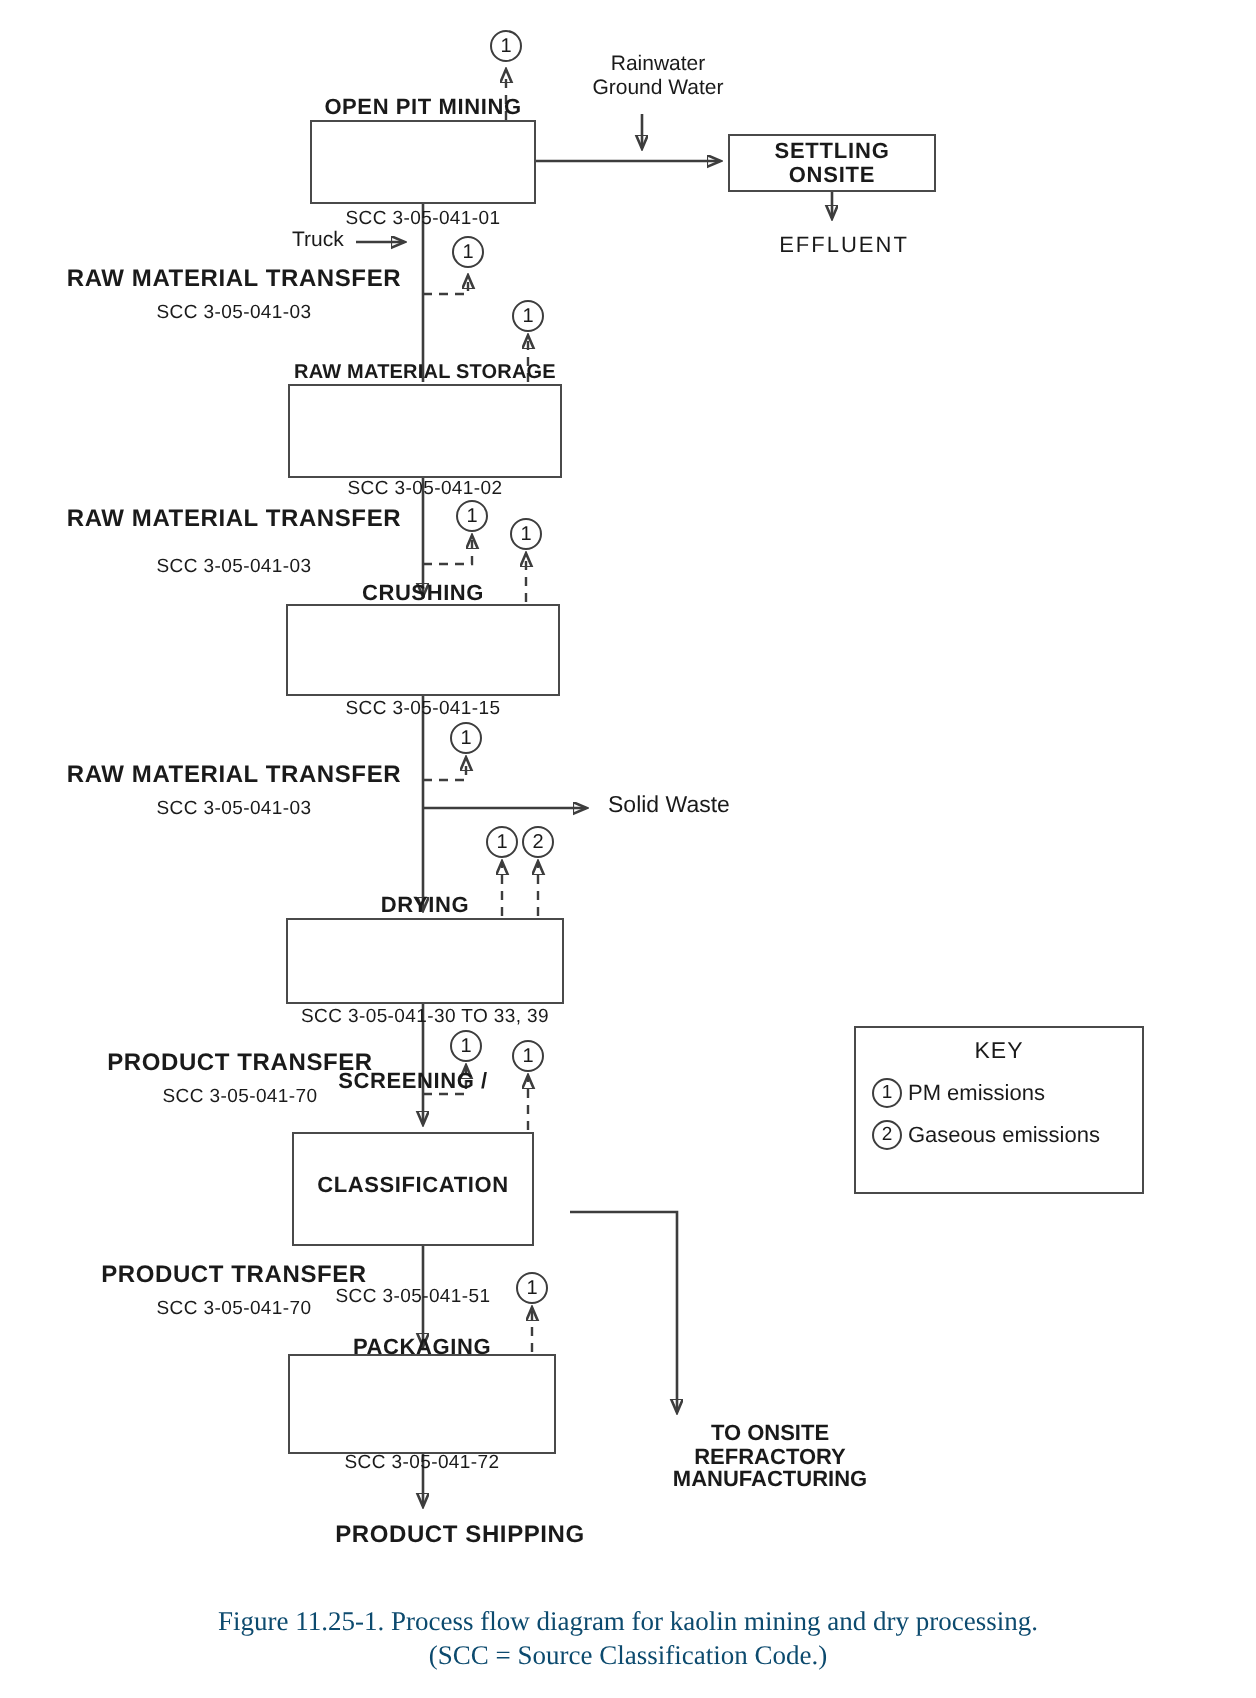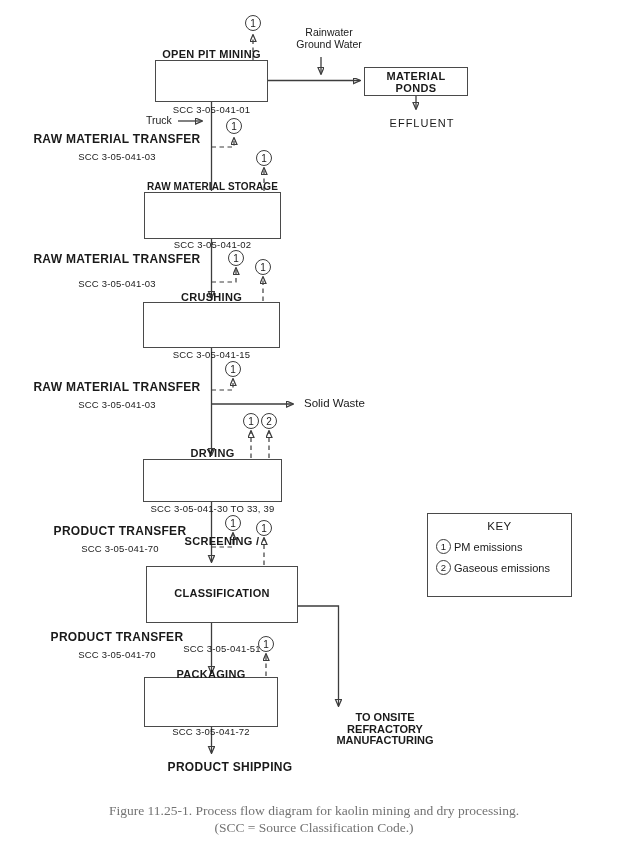--- a/index.html
+++ b/index.html
@@ -34,21 +34,21 @@
   }
   .key-title{text-align:center;font-size:11.5px;letter-spacing:.5px;margin-bottom:7px;}
   .key-row{display:flex;align-items:center;margin-top:6px;font-size:11px;}
   .kcirc{
     box-sizing:border-box;width:15px;height:15px;border:1.2px solid #3d3d3d;border-radius:50%;
     display:inline-flex;align-items:center;justify-content:center;font-size:9.5px;flex:0 0 auto;
     margin-right:3px;
   }
   .caption{
     position:absolute;left:0;width:628px;top:802px;text-align:center;
-    font-family:"Liberation Serif",serif;font-size:13.5px;line-height:17px;color:#737373;
+    font-family:"Liberation Serif",serif;font-size:13.5px;line-height:17px;color:#0c4a6e;
   }
 </style>
 </head>
 <body>
 
 <div class="page">
 
   <svg class="lines" viewBox="0 0 628 849" xmlns="http://www.w3.org/2000/svg">
     <defs>
       <marker id="arr" markerWidth="8" markerHeight="8" refX="6.6" refY="3" orient="auto" markerUnits="userSpaceOnUse">
@@ -81,39 +81,39 @@
     <path class="dash" d="M264,565 V538" marker-end="url(#arr)"></path>
     <path class="dash" d="M266,676 V654" marker-end="url(#arr)"></path>
   </svg>
 
   <div class="pbox" style="left:155px;top:60px;width:113px;height:42px;">
     <div class="title">OPEN PIT MINING</div>
     <div class="scc tight">SCC 3-05-041-01</div>
   </div>
 
   <div class="pbox" style="left:364px;top:67px;width:104px;height:29px;">
-    <div class="title" style="font-weight:600;letter-spacing:.4px;">MATERIAL PONDS</div>
+    <div class="title" style="font-weight:600;letter-spacing:.4px;">SETTLING ONSITE</div>
   </div>
 
   <div class="pbox" style="left:144px;top:192px;width:137px;height:47px;">
     <div class="title sm">RAW MATERIAL STORAGE</div>
     <div class="scc">SCC 3-05-041-02</div>
   </div>
 
   <div class="pbox" style="left:143px;top:302px;width:137px;height:46px;">
     <div class="title">CRUSHING</div>
     <div class="scc">SCC 3-05-041-15</div>
   </div>
 
   <div class="pbox" style="left:143px;top:459px;width:139px;height:43px;">
     <div class="title">DRYING</div>
     <div class="scc tight">SCC 3-05-041-30 TO 33, 39</div>
   </div>
 
-  <div class="pbox" style="left:146px;top:566px;width:152px;height:57px;">
+  <div class="pbox" style="left:146px;top:566px;width:121px;height:57px;">
     <div class="title">SCREENING /</div>
     <div class="title">CLASSIFICATION</div>
     <div class="scc tight">SCC 3-05-041-51</div>
   </div>
 
   <div class="pbox" style="left:144px;top:677px;width:134px;height:50px;">
     <div class="title">PACKAGING</div>
     <div class="scc">SCC 3-05-041-72</div>
   </div>
 

